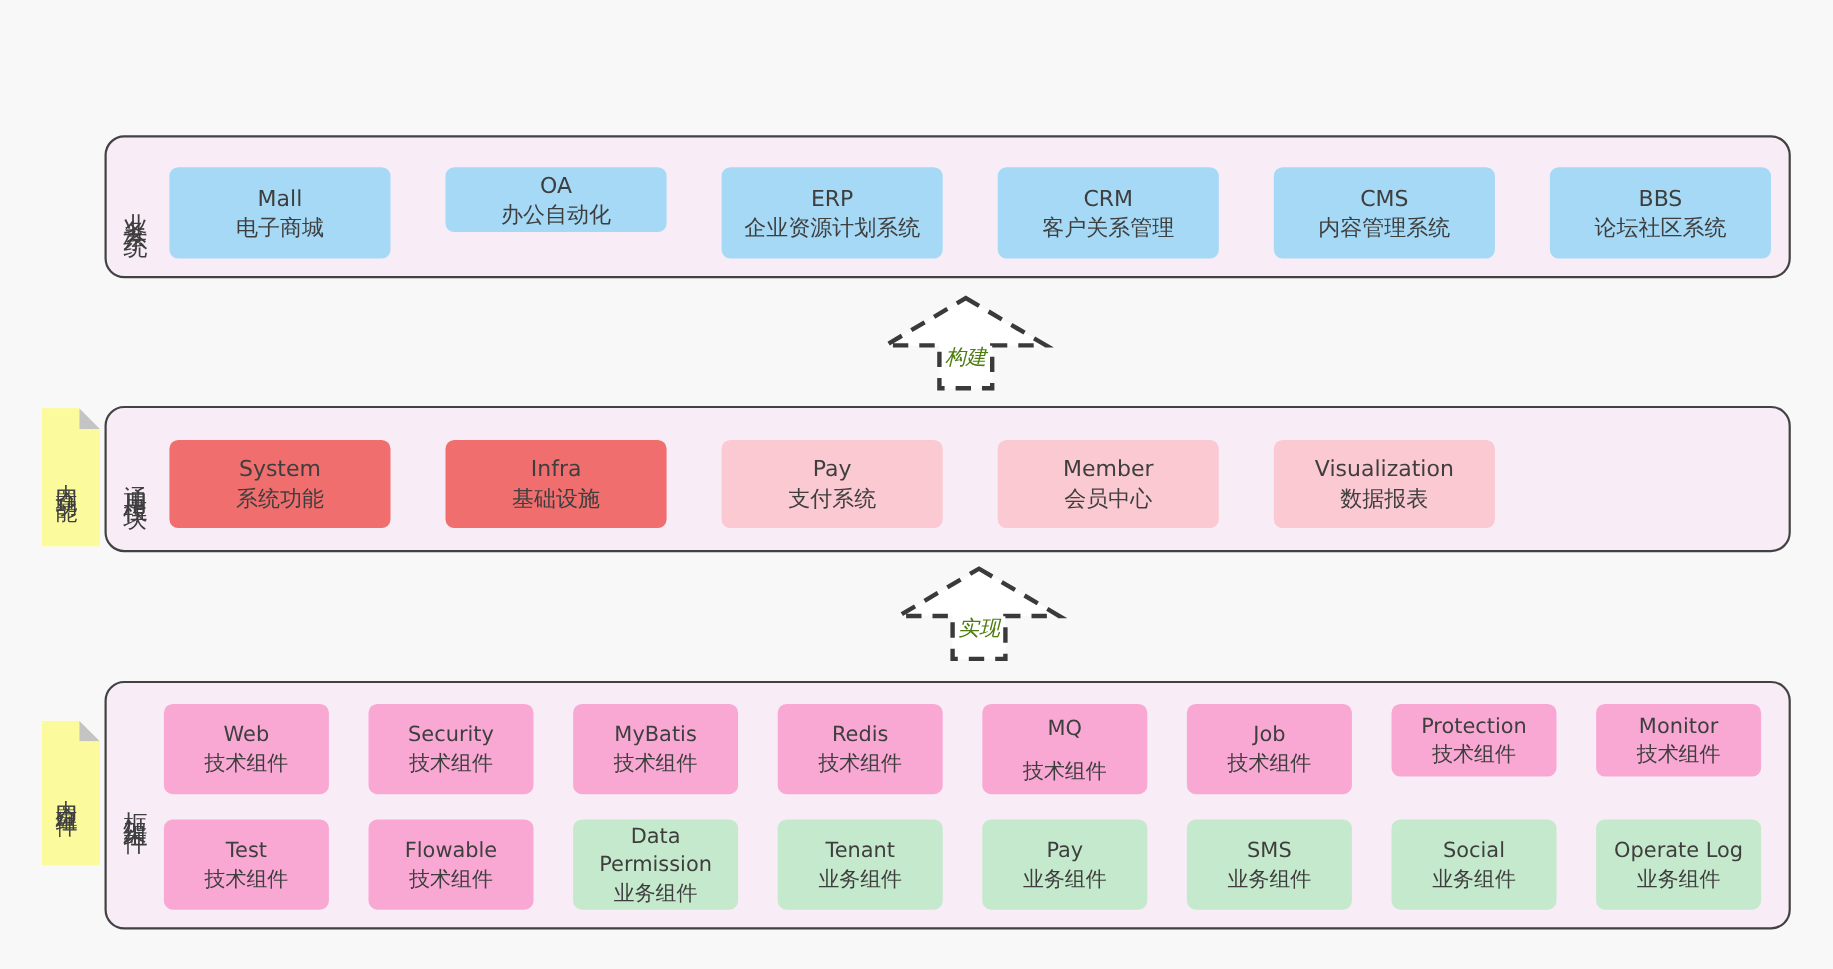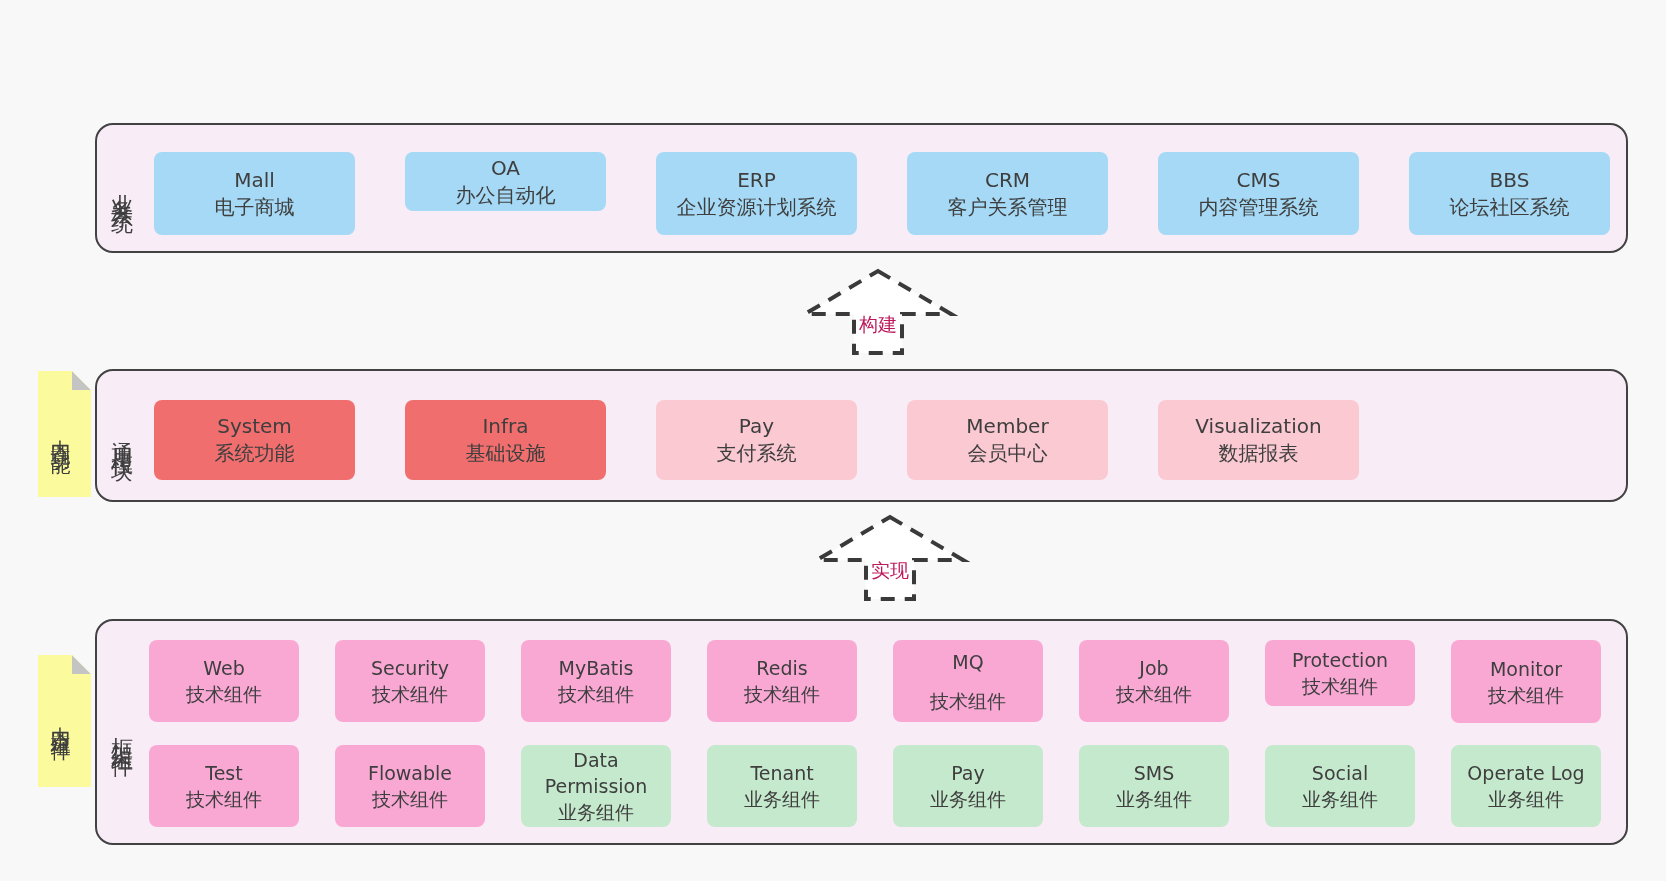--- a/index.html
+++ b/index.html
@@ -90,22 +90,23 @@
     position:absolute;
     width:160px;height:88px;
     z-index:2;
   }
   .arrow svg{position:absolute;left:0;top:0;}
   .arrow .arrow-label{
     position:absolute;
     left:50%;top:44px;
     transform:translateX(-50%);
     font-size:19px;
-    color:#be185d;
+    color:#4d7c0f;
     white-space:nowrap;
+    font-style:italic;
   }
 </style>
 </head>
 <body>
 
 <div class="canvas">
 
   <div class="sticky" style="left:38px;top:371px;height:126px;">
     <div class="fold"></div>
     <div class="vtext">内置功能</div>
@@ -211,21 +212,21 @@
         <div>技术组件</div>
       </div>
       <div class="box green" style="height:82px;">
         <div>Job</div>
         <div>技术组件</div>
       </div>
       <div class="box green" style="height:66px;">
         <div>Protection</div>
         <div>技术组件</div>
       </div>
-      <div class="box green" style="height:83px;">
+      <div class="box green" style="height:66px;">
         <div>Monitor</div>
         <div>技术组件</div>
       </div>
     </div>
 
     <div class="box-row row-8" style="top:124px;">
       <div class="box green" style="height:82px;">
         <div>Test</div>
         <div>技术组件</div>
       </div>

